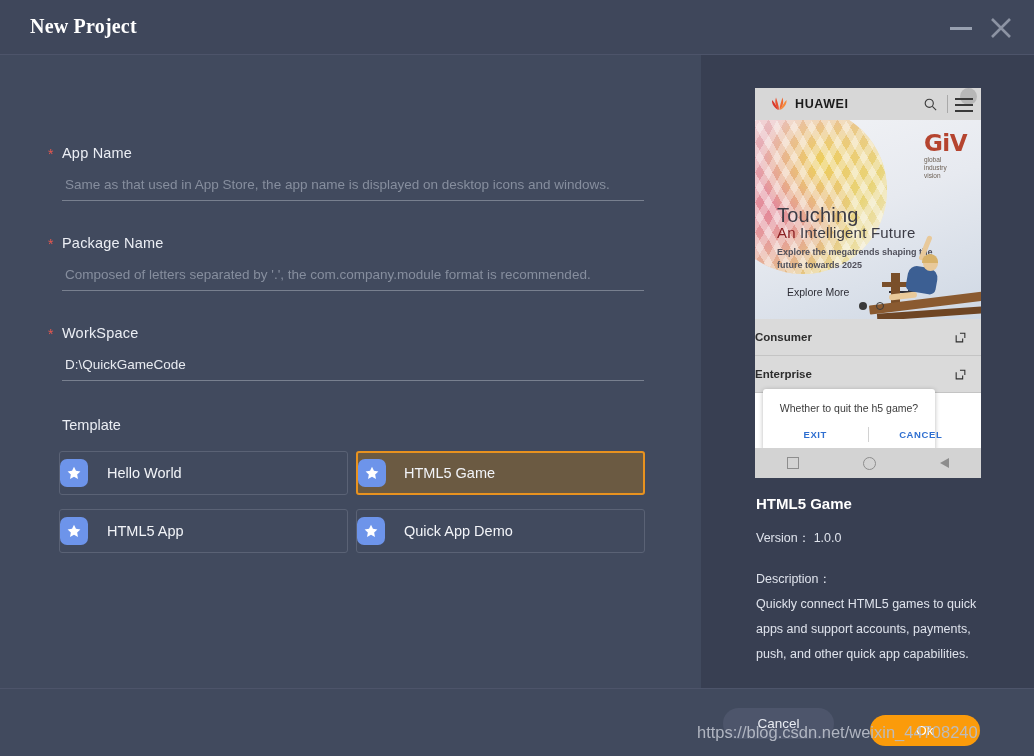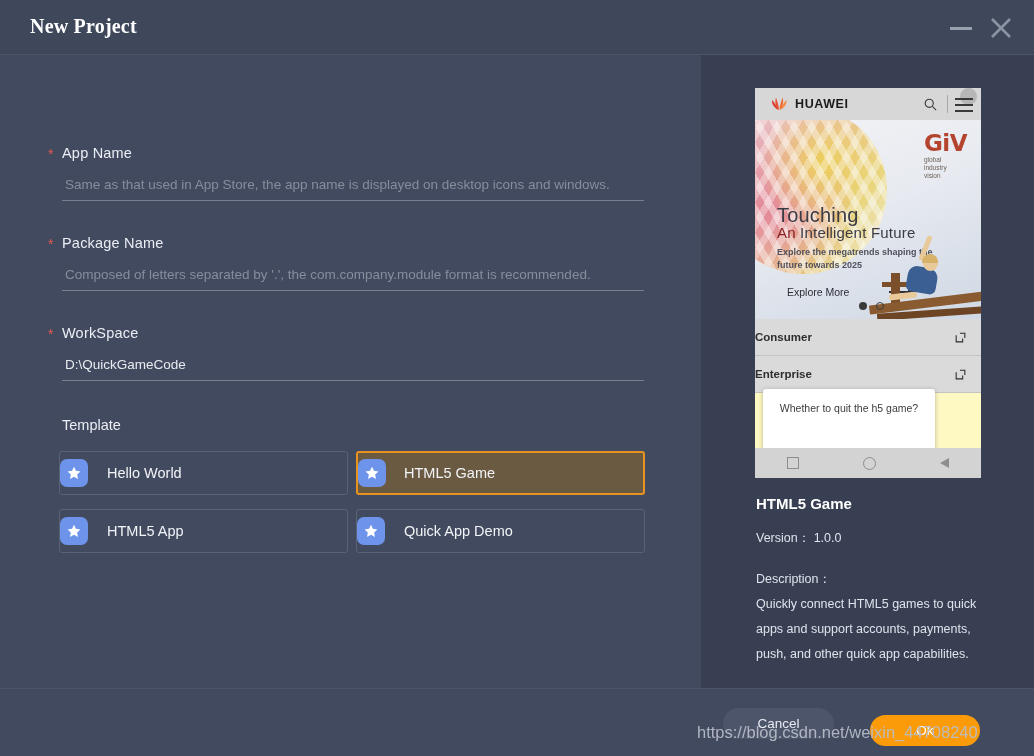--- a/index.html
+++ b/index.html
@@ -116,21 +116,21 @@
   .tpl-name {
     margin-left: 19px;
     font-size: 14.5px; color: #f2f4f8;
   }
   .tpl-card.selected .tpl-name { margin-left: 18px; }
 
   
   .phone {
     position: absolute; left: 54px; top: 33px;
     width: 226px; height: 390px;
-    background: #fef9c3;
+    background: #ffffff;
     overflow: hidden;
   }
   .ph-header {
     position: relative;
     height: 32px; background: #d7d7d7;
     display: flex; align-items: center;
   }
   .hw-logo {
     position: absolute; left: 14px; top: 8px;
     display: flex; align-items: center;
@@ -520,20 +520,25 @@
         <span class="ph-row-ext">
           <svg width="13" height="13" viewBox="0 0 24 24">
               <path d="M4 8v12h12v-6" stroke="#2d2d2d" stroke-width="2" fill="none"></path>
               <path d="M11 4h9v9" stroke="#2d2d2d" stroke-width="2" fill="none"></path>
             </svg>
         </span>
       </div>
 
       <div class="ph-dialog">
         <div class="dlg-msg">Whether to quit the h5 game?</div>
+        <div class="dlg-actions">
+          <span class="dlg-btn">EXIT</span>
+          <span class="dlg-sep"></span>
+          <span class="dlg-btn">CANCEL</span>
+        </div>
       </div>
 
       <div class="ph-nav">
         <span class="nav-sq"></span>
         <span class="nav-ci"></span>
         <span class="nav-tr"></span>
       </div>
     </div>
 
     <div class="det-title">HTML5 Game</div>

